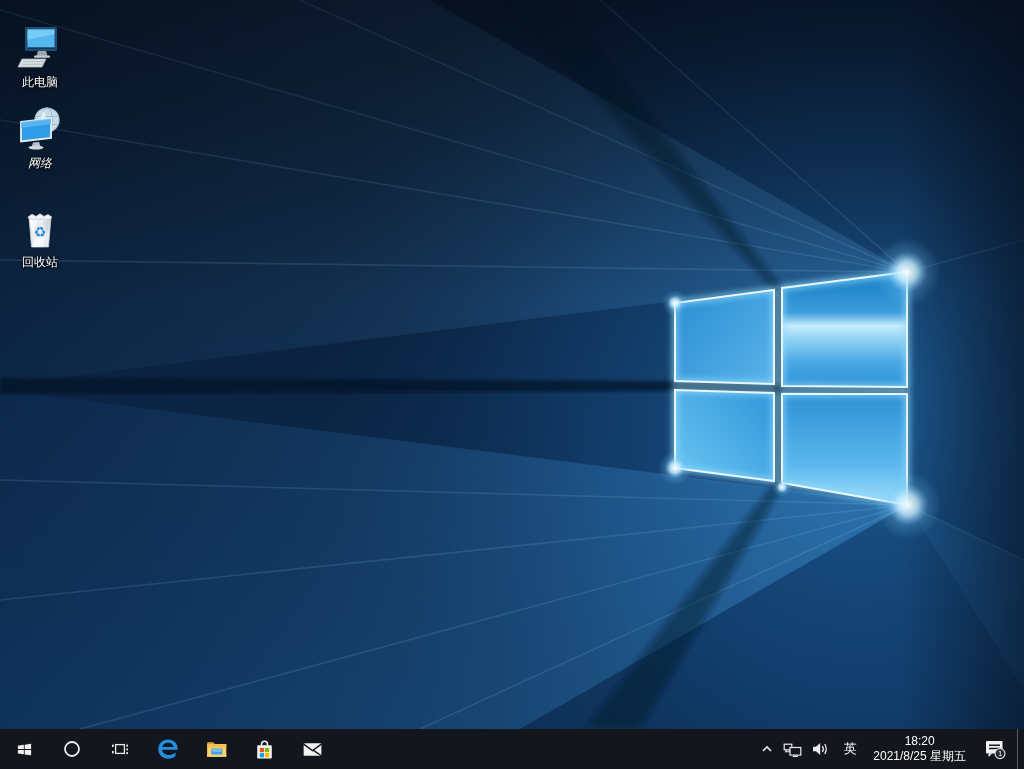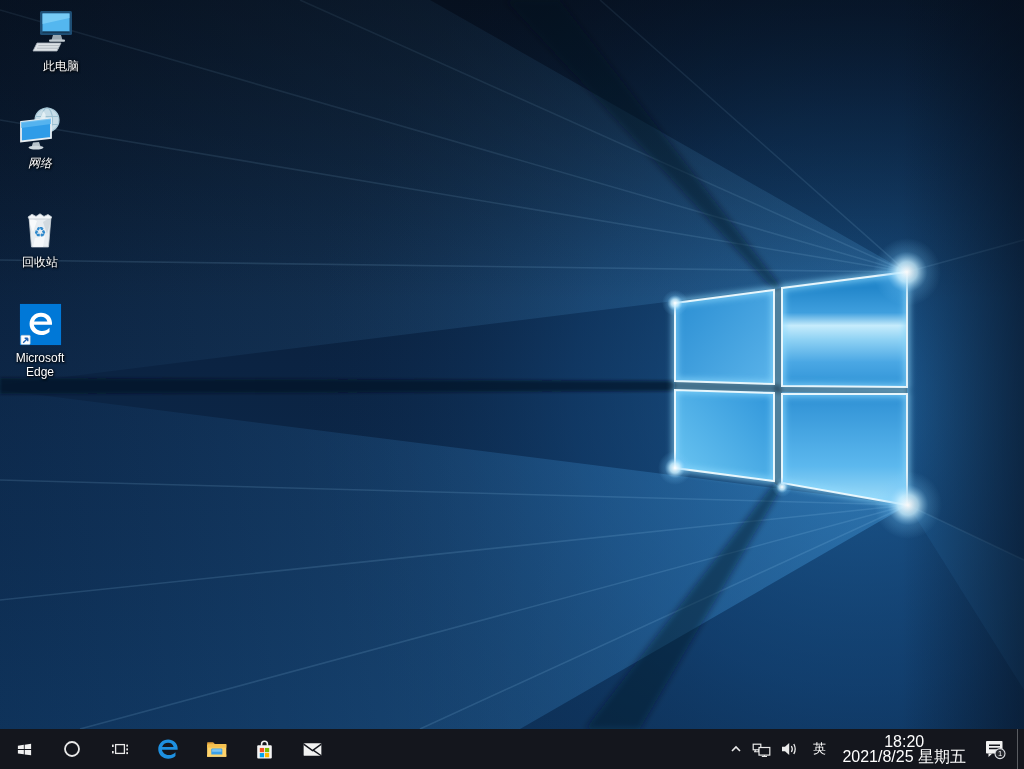--- a/index.html
+++ b/index.html
@@ -18,21 +18,21 @@
     position:absolute; left:1px; width:78px;
     display:flex; flex-direction:column; align-items:center;
     cursor:default;
   }
   .desk-icon .ico { width:48px; height:48px; }
   .desk-icon .lbl {
     margin-top:3px; font-size:12px; line-height:14px; color:#fff;
     text-align:center; max-width:76px;
     text-shadow:1px 1px 2px #000, 0 0 3px rgba(0,0,0,.9);
   }
-  #icon-this-pc   { top:8px;align-items:flex-end; }
+  #icon-this-pc   { top:24px; }
   #icon-network   { top:105px;font-style:italic; }
   #icon-recycle   { top:204px; }
   #icon-edge      { top:301px; }
   #icon-edge .ico { width:47px; height:47px; }
 
   
   .taskbar {
     position:absolute; bottom:0; left:0; width:1024px; height:40px;
     background:#14161d; display:flex; align-items:stretch; z-index:5;
   }
@@ -41,21 +41,21 @@
   }
   .tb-spacer { flex:1; }
   .tray { display:flex; align-items:stretch; }
   .tray-btn {
     display:flex; align-items:center; justify-content:center;
     padding:0 4px; color:#fff;
   }
   .ime { font-size:13px; min-width:24px; }
   .clock {
     display:flex; flex-direction:column; justify-content:center; align-items:center;
-    color:#fff; font-size:16px; line-height:15px; padding:0 7px; text-align:center;
+    color:#fff; font-size:12px; line-height:15px; padding:0 7px; text-align:center;
     white-space:nowrap;
   }
   .show-desktop { width:6px; border-left:1px solid rgba(255,255,255,.3); }
 </style>
 </head>
 <body>
 
 <div class="desktop">
 
   <div class="wallpaper">
@@ -213,31 +213,20 @@
       <path d="M13 13 L35 13 L32.5 43 L15.5 43 Z" fill="#e8edf1" stroke="#c3cbd2" stroke-width="0.8"></path>
       <polygon points="13,13 21,17 17,28 14,20" fill="#ffffff" opacity="0.7"></polygon>
       <polygon points="35,13 27,18 31,30 34,20" fill="#c8d0d7" opacity="0.7"></polygon>
       <polygon points="19,34 29,32 27,43 17,43" fill="#f7fafc" opacity="0.8"></polygon>
       <path d="M12 13 L16 10.2 L20 12.4 L24 9.8 L28 12.4 L32 10.5 L35.8 13 L34.5 15 L13.3 15 Z" fill="#f2f5f8" stroke="#c3cbd2" stroke-width="0.8"></path>
       <text x="24" y="32.5" font-size="14" text-anchor="middle" fill="#2f89cc">♻</text>
     </svg>
     <span class="lbl">回收站</span>
   </div>
 
-  <div class="desk-icon" id="icon-edge">
-    <svg class="ico" viewBox="0 0 48 48">
-      <rect x="3" y="3" width="42" height="42" fill="#0078d7"></rect>
-      <g transform="translate(9,8) scale(1.28)">
-        <path fill="#ffffff" fill-rule="evenodd" d="M12.1 3.2 C7 3.2 3.1 7 3 12 C2.9 17.2 7 21 12.3 20.9 C14.9 20.85 17.1 20 18.9 18.4 L18.9 15 C17.1 16.9 14.8 17.8 12.4 17.6 C9.3 17.4 6.9 15.3 6.4 12.7 L20.9 12.7 L20.9 11.2 C20.7 6.6 17.1 3.2 12.1 3.2 Z M12.1 6.3 C14.7 6.3 16.6 7.8 17.2 10.1 L6.6 10.1 C7.3 7.8 9.5 6.3 12.1 6.3 Z"></path>
-      </g>
-      <rect x="4" y="35" width="9.5" height="9.5" rx="1" fill="#ffffff" stroke="#9fb6c9" stroke-width="0.6"></rect>
-      <path d="M6.3 42.6 L11 38 M11 38 h-3.2 M11 38 v3.2" stroke="#1f62b4" stroke-width="1.4" fill="none"></path>
-    </svg>
-    <span class="lbl">Microsoft Edge</span>
-  </div>
 
 </div>
 
 <div class="taskbar">
 
   <div class="tb-btn">
     <svg width="17" height="17" viewBox="0 0 18 18">
       <g fill="#f2f2f2">
         <path d="M2 4.9 L8.3 4 V8.6 H2 Z"></path>
         <path d="M9.2 3.85 L16 2.9 V8.6 H9.2 Z"></path>

